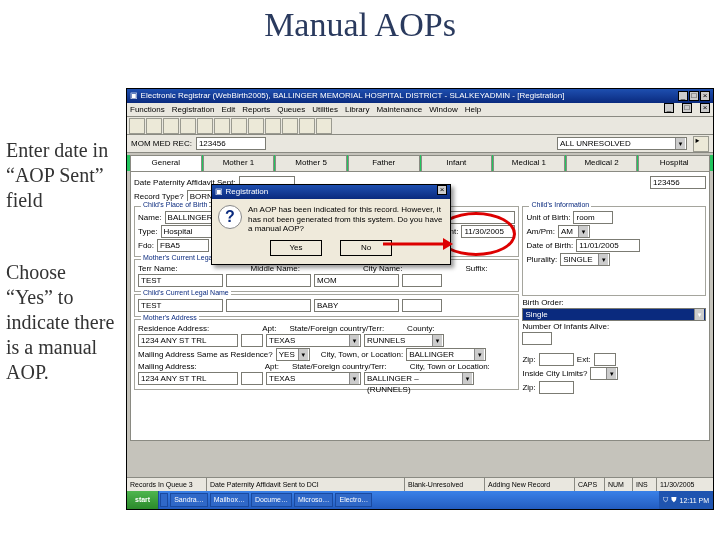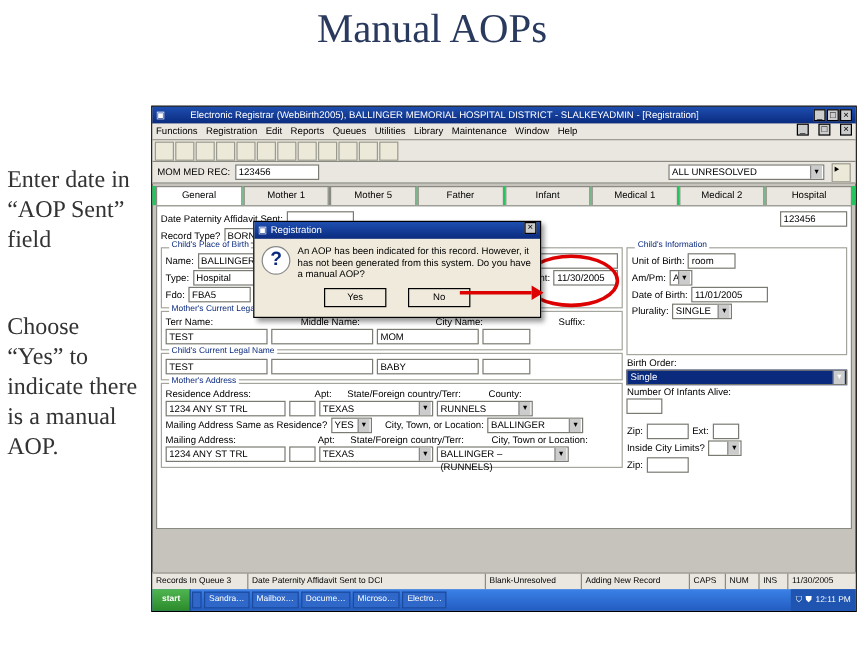--- a/index.html
+++ b/index.html
@@ -49,21 +49,21 @@
 
 <div class="slide">
   <div class="title">Manual AOPs</div>
   <div class="ann ann2">Choose “Yes” to indicate there is a manual AOP.</div>
   <div class="ann ann1">Enter date in “AOP Sent” field</div>
 
   <div class="app">
 
     <div class="bar">
       <span>▣</span>
-      <span style="margin-left:21px;overflow:hidden;white-space:nowrap;max-width:510px">Electronic Registrar (WebBirth2005), BALLINGER MEMORIAL HOSPITAL DISTRICT - SLALKEYADMIN - [Registration]</span>
+      <span style="margin-left:3px;overflow:hidden;white-space:nowrap;max-width:510px">Electronic Registrar (WebBirth2005), BALLINGER MEMORIAL HOSPITAL DISTRICT - SLALKEYADMIN - [Registration]</span>
       <span class="spacer"></span>
       <span class="ctl">_</span>
       <span class="ctl">□</span>
       <span class="ctl">×</span>
     </div>
 
     <div class="menu">
       <span>Functions</span>
       <span>Registration</span>
       <span>Edit</span>
@@ -216,21 +216,21 @@
 
         <div style="flex:1">
           <div class="fs" style="height:90px">
             <span class="leg">Child's Information</span>
             <div class="fr">
                 <span class="lbl">Unit of Birth:</span>
                 <span class="txt" style="width:40px">room</span>
               </div>
             <div class="fr">
                 <span class="lbl">Am/Pm:</span>
-                <span class="sel" style="width:19px">AM</span>
+                <span class="sel" style="width:32px">AM</span>
               </div>
             <div class="fr">
                 <span class="lbl">Date of Birth:</span>
                 <span class="txt" style="width:64px">11/01/2005</span>
               </div>
             <div class="fr">
                 <span class="lbl">Plurality:</span>
                 <span class="sel" style="width:50px">SINGLE</span>
               </div>
           </div>

